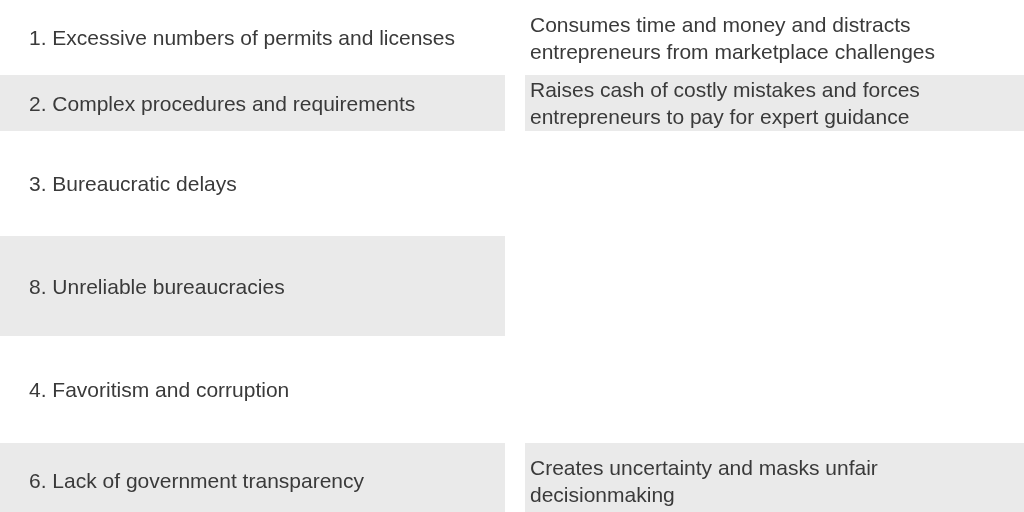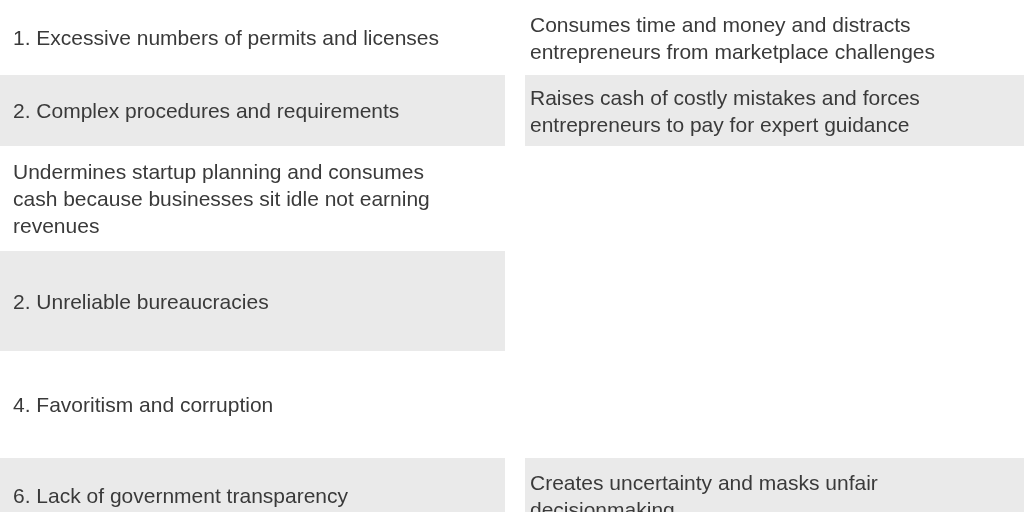--- a/index.html
+++ b/index.html
@@ -33,35 +33,35 @@
     display: flex;
     align-items: center;
     color: #3a3a3a;
     font-size: 21px;
     line-height: 27px;
     background: #ffffff;
   }
   .cell.left {
     width: 505px;
     flex: 0 0 505px;
-    padding-left: 13px;
+    padding-left: 29px;
     padding-right: 8px;
     margin-right: 12px; 
     white-space: nowrap;
     overflow: hidden;
   }
   .cell.right {
     flex: 1 1 auto;
     padding-left: 5px;
     padding-right: 12px;
     white-space: pre-line; 
     margin-left: 8px;
   }
   .row-1 { height: 75px; }
-  .row-2 { height: 71px; }
+  .row-2 { height: 56px; }
   .row-3 { height: 105px; }
   .row-4 { height: 100px; }
   .row-5 { height: 107px; }
   .row-6 { height: 75px; } 
 </style>
 </head>
 <body>
 
 <div class="table">
 
@@ -71,27 +71,25 @@
 entrepreneurs from marketplace challenges</div>
   </div>
 
   <div class="row row-2">
     <div class="cell left">2. Complex procedures and requirements</div>
     <div class="cell right">Raises cash of costly mistakes and forces
 entrepreneurs to pay for expert guidance</div>
   </div>
 
   <div class="row row-3">
-    <div class="cell right">Undermines startup planning and consumes
-cash because businesses sit idle not earning
-revenues</div>
+    <div class="cell left">3. Bureaucratic delays</div>
   </div>
 
   <div class="row row-4">
-    <div class="cell left">2. Unreliable bureaucracies</div>
+    <div class="cell left">8. Unreliable bureaucracies</div>
   </div>
 
   <div class="row row-5">
     <div class="cell left">4. Favoritism and corruption</div>
   </div>
 
   <div class="row row-6">
     <div class="cell left">6. Lack of government transparency</div>
     <div class="cell right">Creates uncertainty and masks unfair
 decisionmaking</div>

